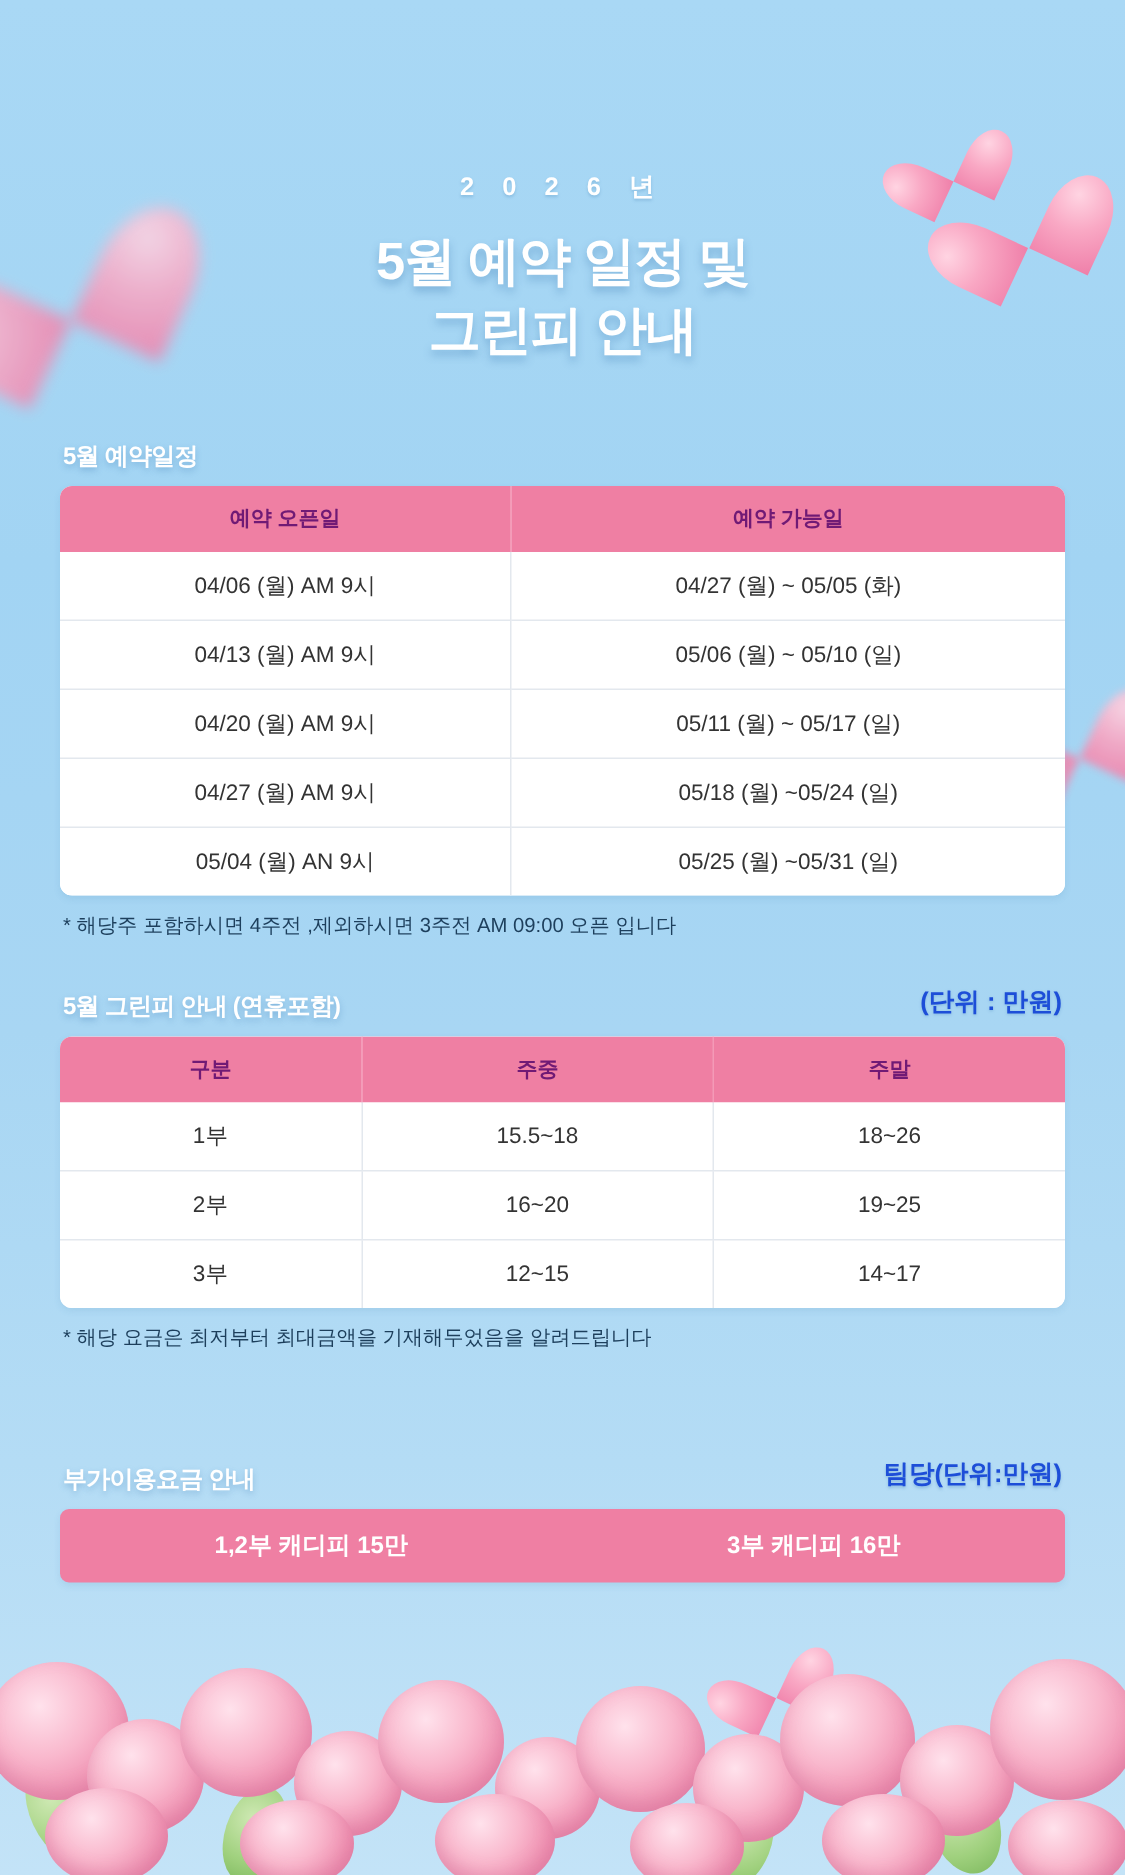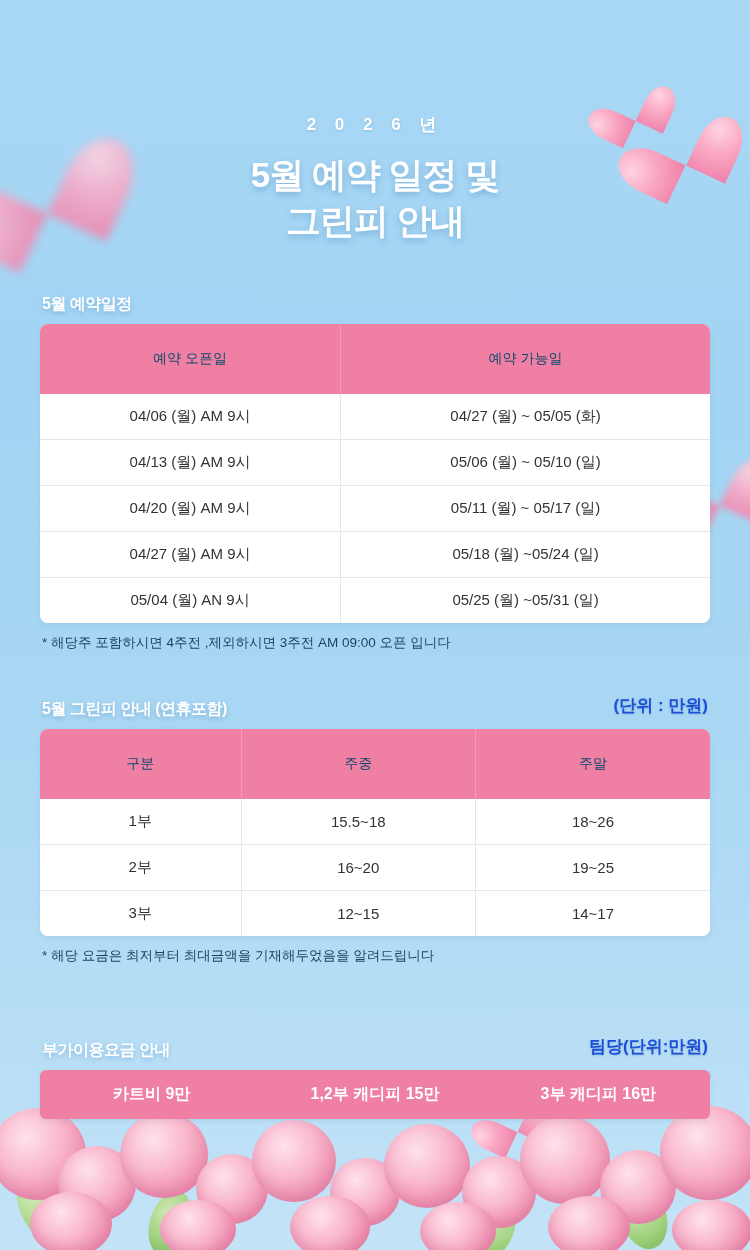--- a/index.html
+++ b/index.html
@@ -78,23 +78,23 @@
 
   table {
     width: 100%; border-collapse: collapse;
     background: #ffffff;
     border-radius: 8px;
     overflow: hidden;
     box-shadow: 0 2px 5px rgba(60,120,170,.12);
   }
   thead th {
     background: #ef7fa3;
-    color: #0c4a6e;
-    font-size: 14px; font-weight: 400;
-    padding: 26px 4px;
+    color: #701a75;
+    font-size: 14px; font-weight: 700;
+    padding: 13px 4px;
     border-right: 1px solid #f49ab7;
   }
   thead th:last-child { border-right: none; }
   tbody td {
     text-align: center;
     font-size: 15px; color: #333333;
     padding: 13px 4px;
     border-bottom: 1px solid #e3e8ee;
     border-right: 1px solid #e3e8ee;
     background: #ffffff;
@@ -119,21 +119,21 @@
   .fee-cell {
     flex: 1;
     text-align: center;
     color: #ffffff;
     font-size: 16px; font-weight: 700;
     padding: 14px 4px;
   }
 
   
   .sec1 { margin-top: 50px; }
-  .sec2 { margin-top: 42px; }
+  .sec2 { margin-top: 30px; }
   .sec3 { margin-top: 70px; }
 
   
   .flowers {
     position: absolute; left: 0; bottom: 0; width: 750px; height: 200px;
     z-index: 2; pointer-events: none; overflow: hidden;
   }
   .flower {
     position: absolute;
     border-radius: 50%;
@@ -245,21 +245,20 @@
     </table>
     <div class="note">* 해당 요금은 최저부터 최대금액을 기재해두었음을 알려드립니다</div>
   </div>
 
   <div class="section sec3">
     <div class="section-head">
       <div class="section-title">부가이용요금 안내</div>
       <div class="section-unit">팀당(단위:만원)</div>
     </div>
     <div class="fee-bar">
-      <div class="fee-cell">카트비 9만</div>
       <div class="fee-cell">1,2부 캐디피 15만</div>
       <div class="fee-cell">3부 캐디피 16만</div>
     </div>
   </div>
 
 </div>
 
 <div class="flowers">
   <div class="leaf" style="left:20px;  top:120px; width:46px; height:74px; transform:rotate(-25deg);"></div>
   <div class="leaf" style="left:150px; top:140px; width:40px; height:66px; transform:rotate(18deg);"></div>

